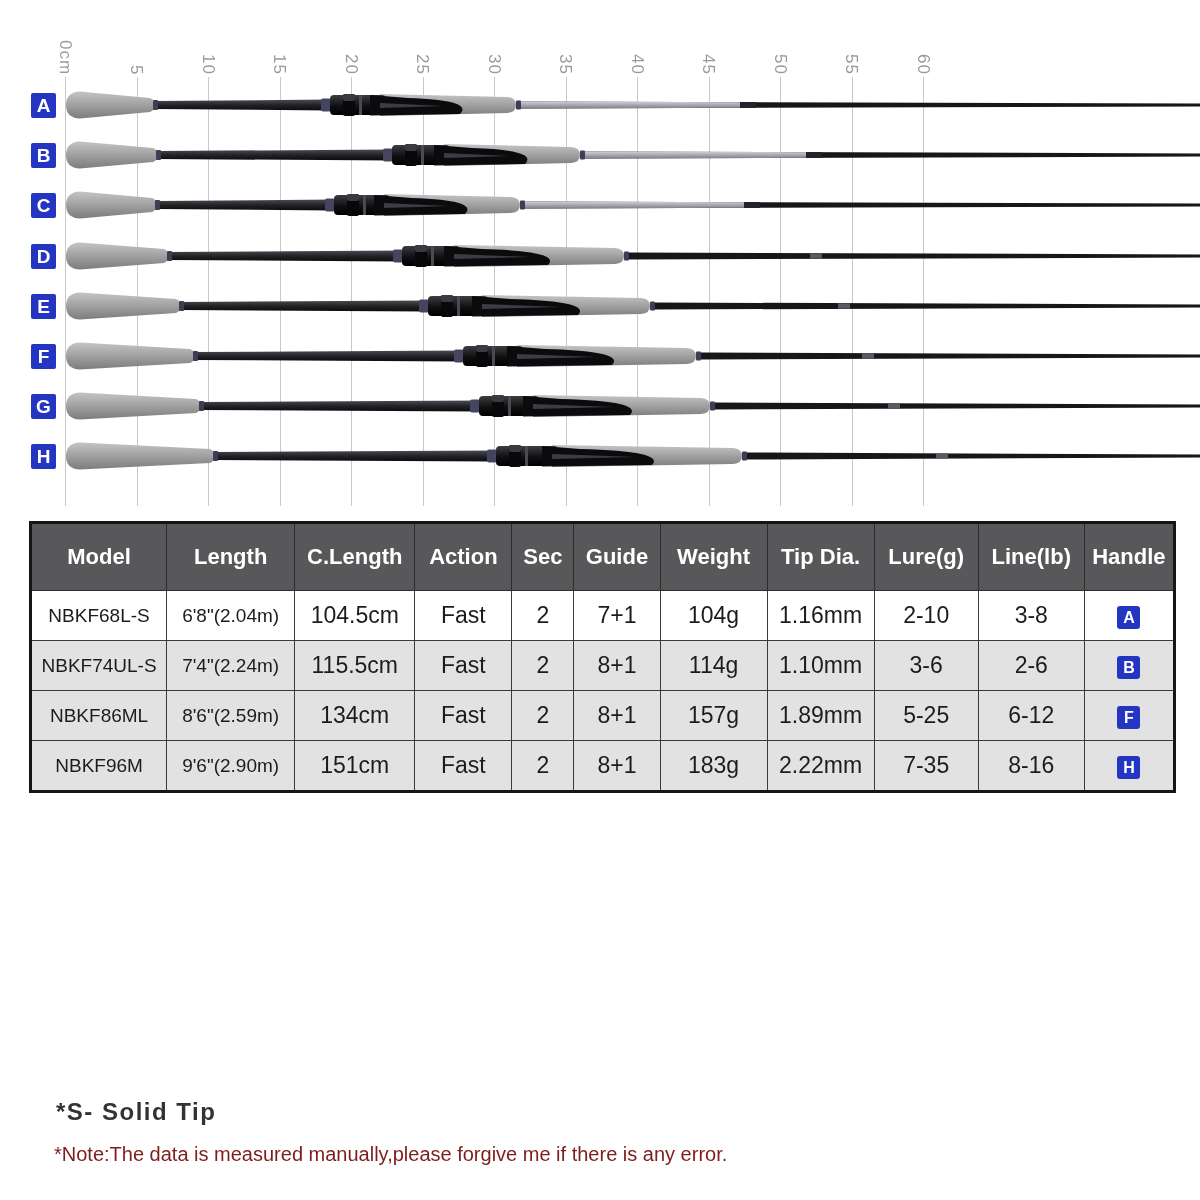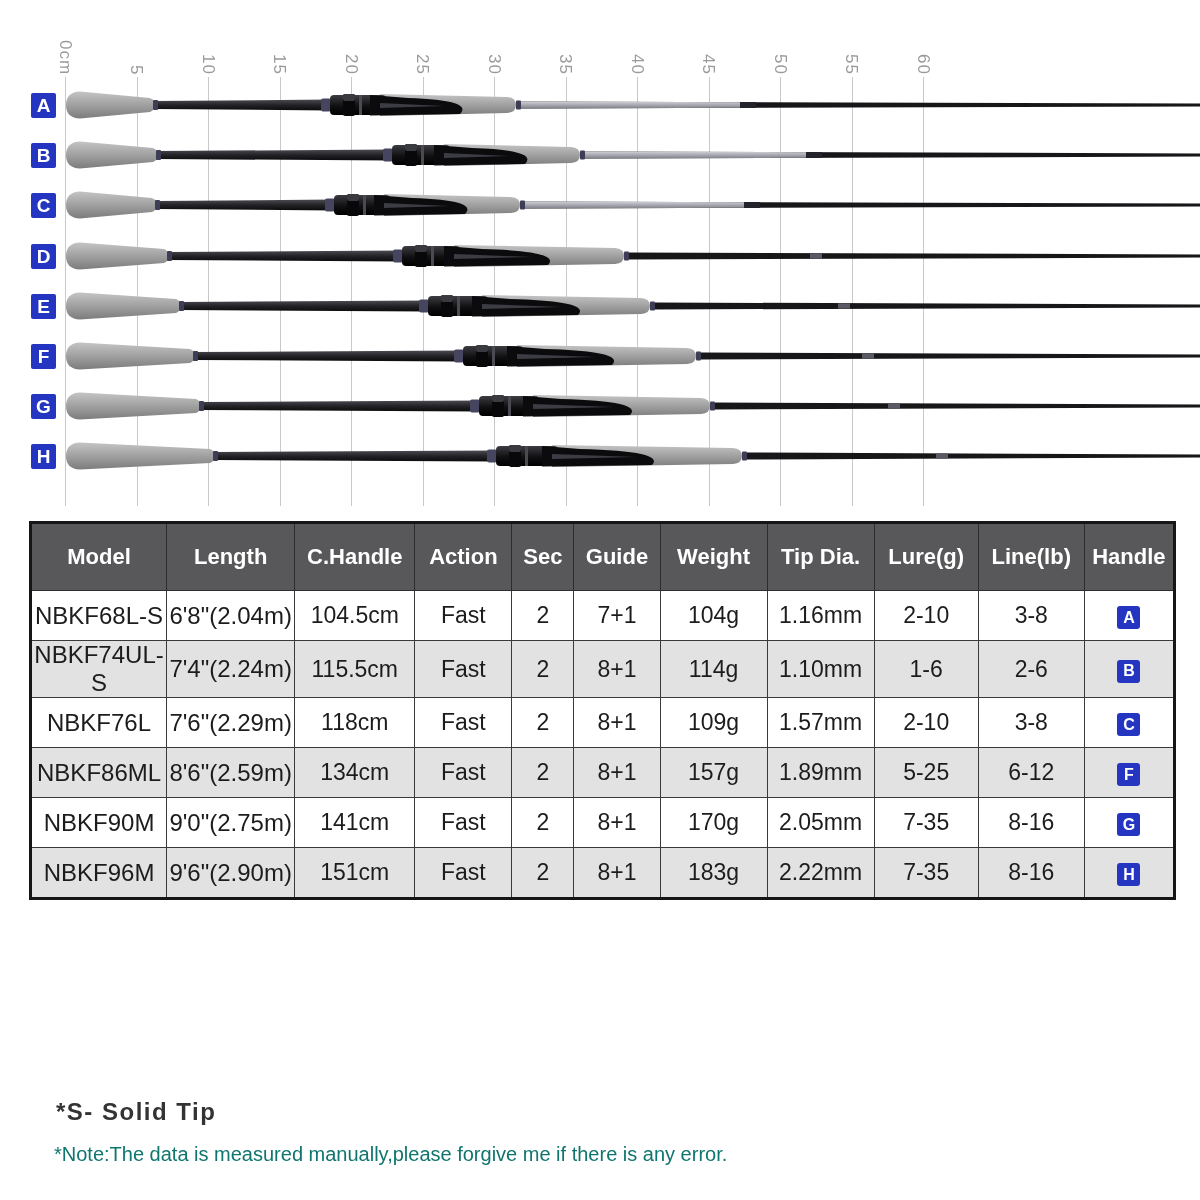--- a/index.html
+++ b/index.html
@@ -17,29 +17,29 @@
   .rod-badge{position:absolute;left:31px;width:25px;height:25px;background:var(--blue,#2435c2);
              color:#fff;font-weight:bold;font-size:19px;display:flex;align-items:center;
              justify-content:center;border-radius:2px;z-index:3;}
   
   table.spec{position:absolute;left:29px;top:521px;width:1147px;border-collapse:collapse;
              table-layout:fixed;border:3px solid #161616;}
   table.spec th{background:var(--headerbg,#58585a);color:#fff;font-size:22px;font-weight:bold;
                 height:66px;border:1px solid #2c2c2c;text-align:center;padding:0;}
   table.spec td{height:49px;border:1px solid #3a3a3a;text-align:center;vertical-align:middle;
                 font-size:23px;color:#1c1c1c;padding:0;background:#fff;}
-  table.spec td.small{font-size:24px;}
+  table.spec td.small{font-size:19px;}
   table.spec tr.alt td{background:var(--rowalt,#e2e2e2);}
   .handle-badge{display:inline-flex;width:23px;height:23px;background:var(--blue,#2435c2);
                 color:#fff;font-size:16px;font-weight:bold;align-items:center;justify-content:center;
                 border-radius:3px;}
   
   .note-title{position:absolute;left:56px;top:1098px;font-size:24px;font-weight:bold;
               letter-spacing:1.5px;color:#333;}
-  .note-body{position:absolute;left:54px;top:1143px;font-size:20px;color:#0f766e;}
+  .note-body{position:absolute;left:54px;top:1143px;font-size:20px;color:#7f1d1d;}
 </style>
 </head>
 <body>
 
 <div class="page">
 
   <svg width="0" height="0" style="position:absolute" aria-hidden="true">
     <defs>
       <linearGradient id="foamGrad" x1="0" y1="0" x2="0" y2="1">
         <stop offset="0" stop-color="#c4c4c4"></stop>
@@ -287,21 +287,21 @@
         <col style="width:107px">
         <col style="width:107px">
         <col style="width:104px">
         <col style="width:106px">
         <col style="width:90px">
       </colgroup>
     <thead>
         <tr id="headrow">
           <th>Model</th>
           <th>Length</th>
-          <th>C.Handle</th>
+          <th>C.Length</th>
           <th>Action</th>
           <th>Sec</th>
           <th>Guide</th>
           <th>Weight</th>
           <th>Tip Dia.</th>
           <th>Lure(g)</th>
           <th>Line(lb)</th>
           <th>Handle</th>
         </tr>
       </thead>
@@ -321,63 +321,37 @@
         </tr>
         <tr class="alt">
           <td class="small">NBKF74UL-S</td>
           <td class="small">7'4"(2.24m)</td>
           <td>115.5cm</td>
           <td>Fast</td>
           <td>2</td>
           <td>8+1</td>
           <td>114g</td>
           <td>1.10mm</td>
-          <td>1-6</td>
+          <td>3-6</td>
           <td>2-6</td>
           <td><span class="handle-badge">B</span></td>
-        </tr>
-        <tr>
-          <td class="small">NBKF76L</td>
-          <td class="small">7'6"(2.29m)</td>
-          <td>118cm</td>
-          <td>Fast</td>
-          <td>2</td>
-          <td>8+1</td>
-          <td>109g</td>
-          <td>1.57mm</td>
-          <td>2-10</td>
-          <td>3-8</td>
-          <td><span class="handle-badge">C</span></td>
         </tr>
         <tr class="alt">
           <td class="small">NBKF86ML</td>
           <td class="small">8'6"(2.59m)</td>
           <td>134cm</td>
           <td>Fast</td>
           <td>2</td>
           <td>8+1</td>
           <td>157g</td>
           <td>1.89mm</td>
           <td>5-25</td>
           <td>6-12</td>
           <td><span class="handle-badge">F</span></td>
         </tr>
-        <tr>
-          <td class="small">NBKF90M</td>
-          <td class="small">9'0"(2.75m)</td>
-          <td>141cm</td>
-          <td>Fast</td>
-          <td>2</td>
-          <td>8+1</td>
-          <td>170g</td>
-          <td>2.05mm</td>
-          <td>7-35</td>
-          <td>8-16</td>
-          <td><span class="handle-badge">G</span></td>
-        </tr>
         <tr class="alt">
           <td class="small">NBKF96M</td>
           <td class="small">9'6"(2.90m)</td>
           <td>151cm</td>
           <td>Fast</td>
           <td>2</td>
           <td>8+1</td>
           <td>183g</td>
           <td>2.22mm</td>
           <td>7-35</td>

